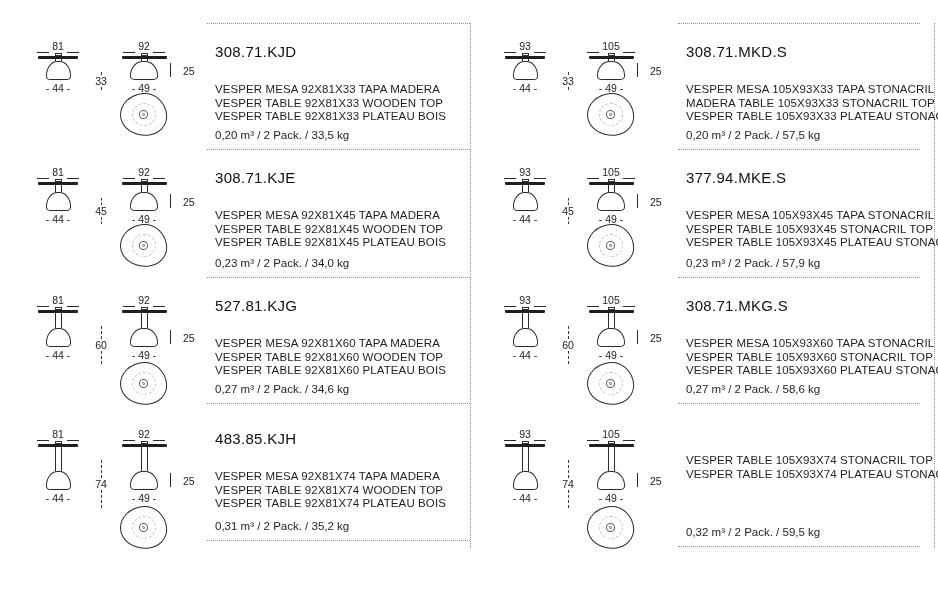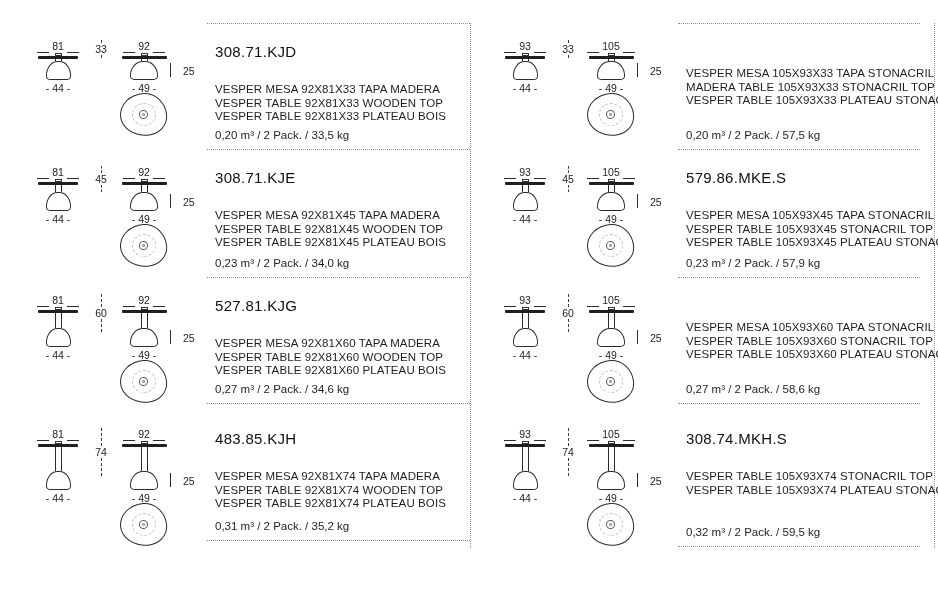--- a/index.html
+++ b/index.html
@@ -16,21 +16,21 @@
   .dimtop{display:flex;align-items:flex-end;justify-content:center;font-size:10.5px;color:#222;height:13px;line-height:13px;}
   .dln{width:12px;height:1px;background:#2b2b2b;margin:0 3px;}
   .notch{width:7px;height:3px;border:1px solid #333;background:#fff;}
   .ttop{height:3px;background:#1f1f1f;border-radius:1px;}
   .w40{width:40px;} .w45{width:45px;}
   .stem{width:7px;border-left:1px solid #2b2b2b;border-right:1px solid #2b2b2b;}
   .dome{height:19px;border:1.3px solid #2b2b2b;background:#fff;
         border-radius:46% 46% 18% 18% / 75% 75% 20% 20%;}
   .dw25{width:25px;} .dw28{width:28px;}
   .dimbase{font-size:10.5px;color:#222;margin-top:2px;height:13px;line-height:13px;white-space:nowrap;}
-  .hdim{width:30px;display:flex;flex-direction:column;align-items:center;margin-top:0;font-size:10.5px;color:#222;}
+  .hdim{width:30px;display:flex;flex-direction:column;align-items:center;margin-top:32px;font-size:10.5px;color:#222;}
   .hdim span{line-height:12px;}
   .vln{width:0;border-left:1px dashed #3a3a3a;}
   .d25{display:flex;align-items:flex-end;margin-left:-2px;font-size:10.5px;color:#222;gap:8px;}
   .d25ln{width:0;border-left:1.3px solid #2b2b2b;height:14px;margin-right:4px;}
   
   .h33 .stem{height:2px;}  .h33 .vln{height:3px;}  .h33 .d25{margin-top:23px;}
   .h45 .stem{height:7px;}  .h45 .vln{height:7px;}  .h45 .d25{margin-top:28px;}
   .h60 .stem{height:15px;} .h60 .vln{height:13px;} .h60 .d25{margin-top:36px;}
   .h74 .stem{height:24px;} .h74 .vln{height:18px;} .h74 .d25{margin-top:45px;}
 
@@ -337,20 +337,21 @@
         <div class="topview">
             <div class="tv-mid">
               <div class="tv-hub">
                 <div class="tv-dot"></div>
               </div>
             </div>
           </div>
       </div>
     </div>
     <div class="tbox">
+      <div class="code">308.71.MKD.S</div>
       <div class="desc">
         <div>VESPER MESA 105X93X33 TAPA STONACRIL</div>
         <div>MADERA TABLE 105X93X33 STONACRIL TOP</div>
         <div>VESPER TABLE 105X93X33 PLATEAU STONACRIL</div>
       </div>
       <div class="specs">0,20 m³ / 2 Pack. / 57,5 kg</div>
     </div>
   </div>
 
   <div class="cell colR" style="left:470px;top:149px;height:128px;">
@@ -394,21 +395,21 @@
         <div class="topview">
             <div class="tv-mid">
               <div class="tv-hub">
                 <div class="tv-dot"></div>
               </div>
             </div>
           </div>
       </div>
     </div>
     <div class="tbox">
-      <div class="code">579.86.MKE.S</div>
+      <div class="code">377.94.MKE.S</div>
       <div class="desc">
         <div>VESPER MESA 105X93X45 TAPA STONACRIL</div>
         <div>VESPER TABLE 105X93X45 STONACRIL TOP</div>
         <div>VESPER TABLE 105X93X45 PLATEAU STONACRIL</div>
       </div>
       <div class="specs">0,23 m³ / 2 Pack. / 57,9 kg</div>
     </div>
   </div>
 
   <div class="cell colR" style="left:470px;top:277px;height:126px;">
@@ -452,20 +453,21 @@
         <div class="topview">
             <div class="tv-mid">
               <div class="tv-hub">
                 <div class="tv-dot"></div>
               </div>
             </div>
           </div>
       </div>
     </div>
     <div class="tbox">
+      <div class="code">308.71.MKG.S</div>
       <div class="desc">
         <div>VESPER MESA 105X93X60 TAPA STONACRIL</div>
         <div>VESPER TABLE 105X93X60 STONACRIL TOP</div>
         <div>VESPER TABLE 105X93X60 PLATEAU STONACRIL</div>
       </div>
       <div class="specs">0,27 m³ / 2 Pack. / 58,6 kg</div>
     </div>
   </div>
 
   <div class="cell colR" style="left:470px;top:403px;height:144px;">
@@ -509,21 +511,20 @@
         <div class="topview">
             <div class="tv-mid">
               <div class="tv-hub">
                 <div class="tv-dot"></div>
               </div>
             </div>
           </div>
       </div>
     </div>
     <div class="tbox tall last">
-      <div class="code">308.74.MKH.S</div>
       <div class="desc">
         <div>VESPER TABLE 105X93X74 STONACRIL TOP</div>
         <div>VESPER TABLE 105X93X74 PLATEAU STONACRIL</div>
       </div>
       <div class="specs">0,32 m³ / 2 Pack. / 59,5 kg</div>
     </div>
   </div>
 
 </div>
 

